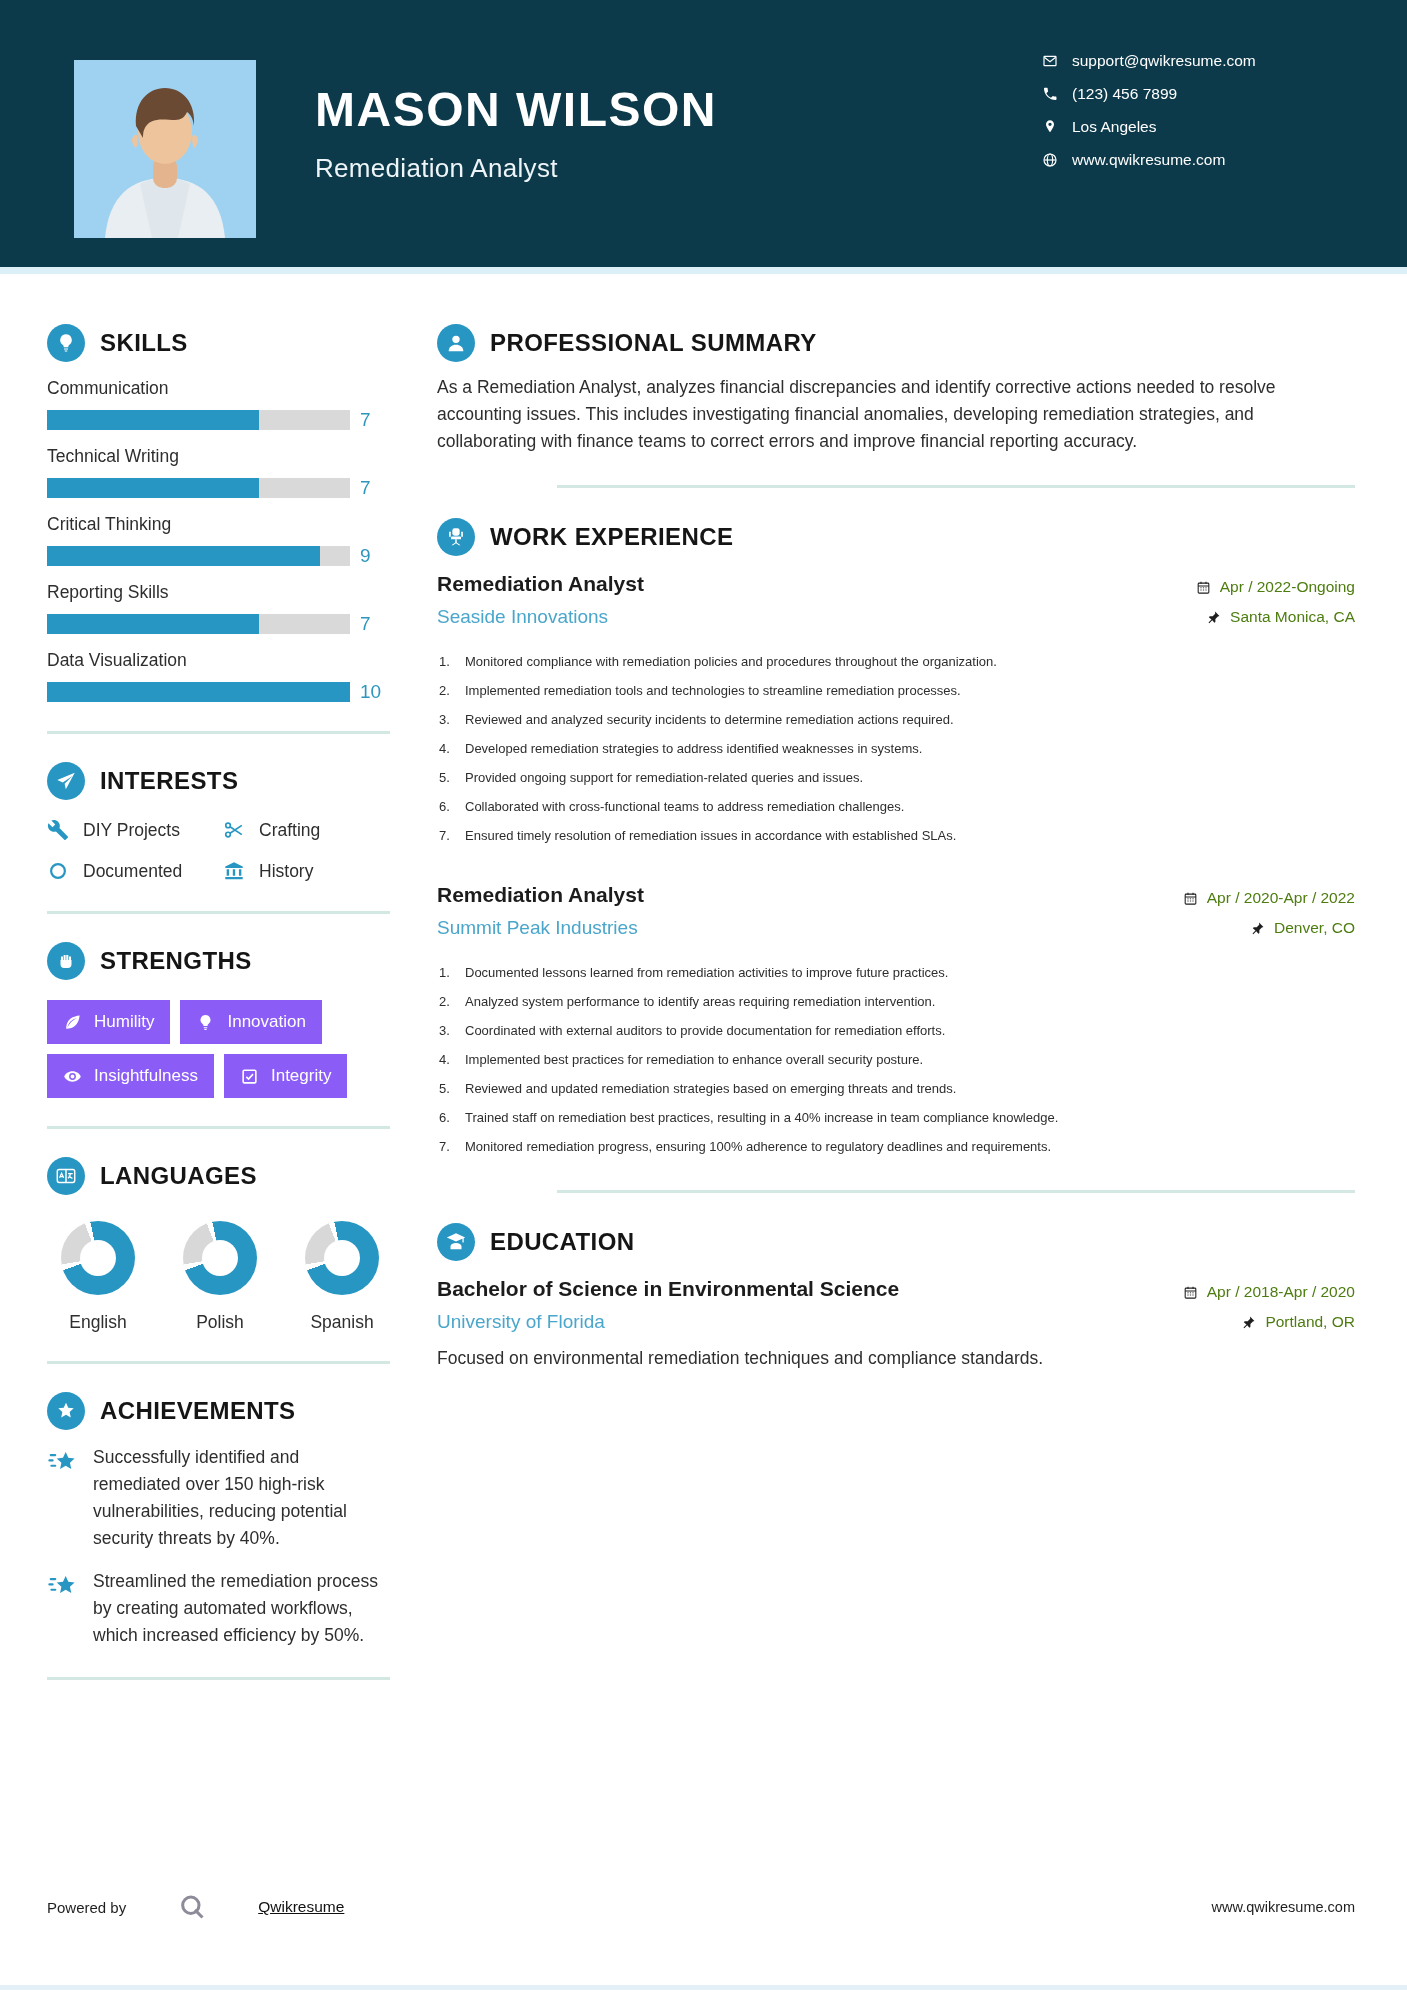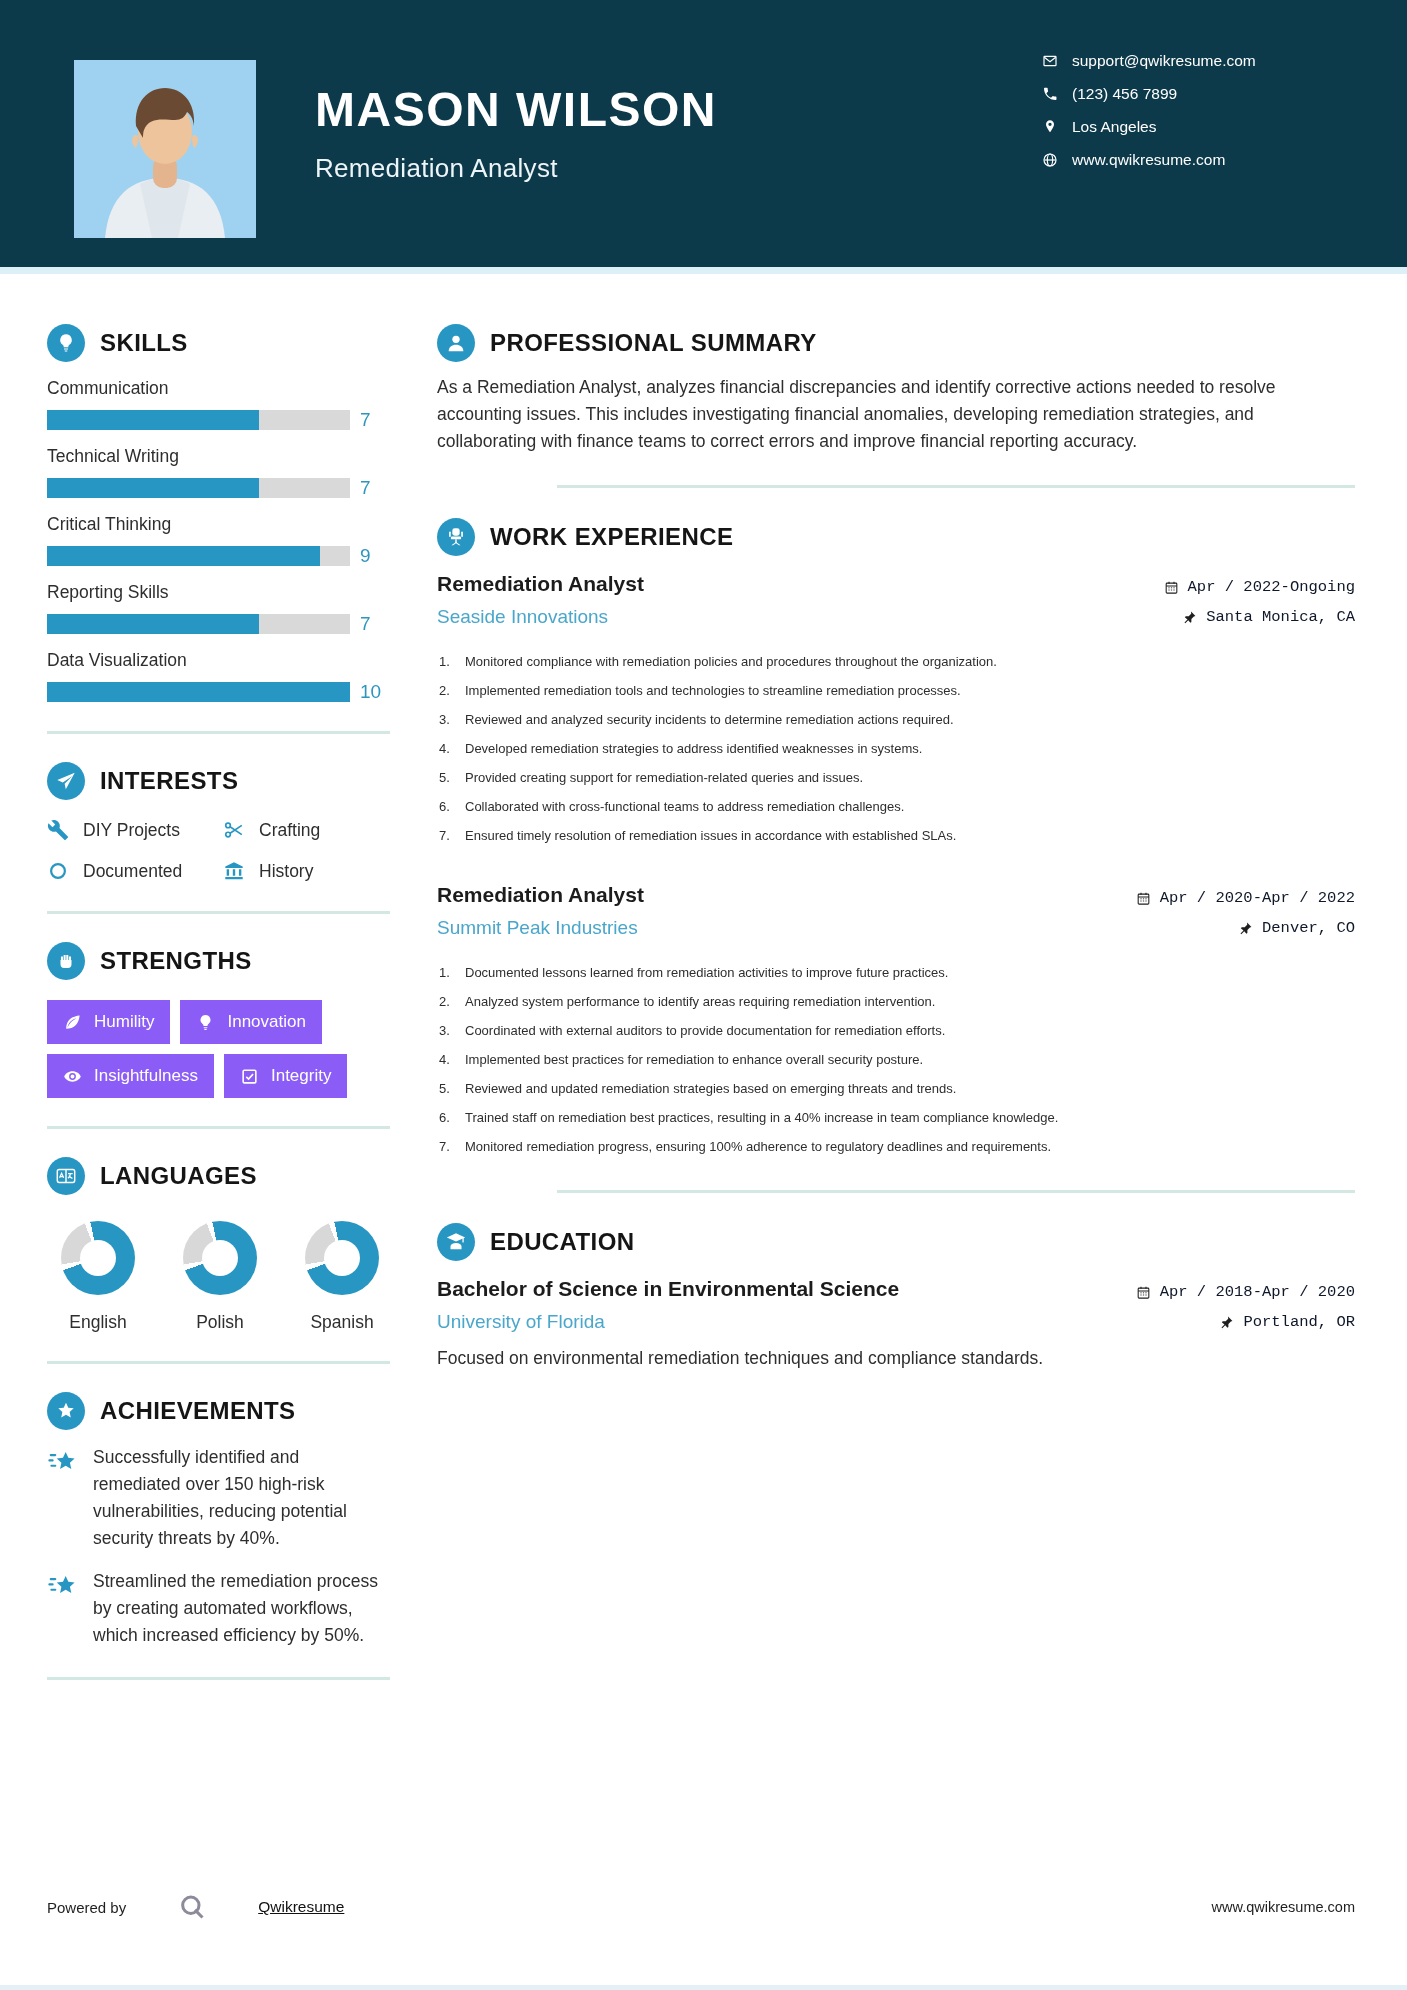--- a/index.html
+++ b/index.html
@@ -76,21 +76,21 @@
 
   
   .summary-text { margin-top:12px; font-size:17.5px; line-height:27px; color:#2e2e2e; }
 
   .job { margin-top:16px; }
   .job + .job { margin-top:34px; }
   .job-head { display:flex; justify-content:space-between; align-items:flex-start; }
   .job-title { font-size:21px; font-weight:700; color:#1c1c1c; }
   .company { font-size:19px; color:#4aa6cb; margin-top:10px; }
   .meta { text-align:right; }
-  .meta-row { display:flex; justify-content:flex-end; align-items:center; height:30px; font-size:15.5px; color:#0f172a;font-family:Liberation Mono, monospace; }
+  .meta-row { display:flex; justify-content:flex-end; align-items:center; height:30px; font-size:15.5px; color:#4d7c0f; }
   .meta-icon { width:16px; height:16px; margin-right:8px; color:#1f1f1f; display:flex; align-items:center; }
   .meta-icon svg { width:15px; height:15px; }
 
   ol.bullets { margin-top:16px; list-style:none; counter-reset:li; }
   ol.bullets li { counter-increment:li; position:relative; padding-left:28px; font-size:13px; line-height:27px; color:#2e2e2e; margin-bottom:2px; }
   ol.bullets li::before { content:counter(li) "."; position:absolute; left:2px; }
 
   .edu-desc { margin-top:8px; font-size:17.5px; line-height:27px; color:#2e2e2e; }
 
   
@@ -431,21 +431,21 @@
                   </span>
           <span>Santa Monica, CA</span>
         </div>
       </div>
     </div>
     <ol class="bullets">
               <li>Monitored compliance with remediation policies and procedures throughout the organization.</li>
               <li>Implemented remediation tools and technologies to streamline remediation processes.</li>
               <li>Reviewed and analyzed security incidents to determine remediation actions required.</li>
               <li>Developed remediation strategies to address identified weaknesses in systems.</li>
-              <li>Provided creating support for remediation-related queries and issues.</li>
+              <li>Provided ongoing support for remediation-related queries and issues.</li>
               <li>Collaborated with cross-functional teams to address remediation challenges.</li>
               <li>Ensured timely resolution of remediation issues in accordance with established SLAs.</li>
             </ol>
   </div>
           <div class="job">
     <div class="job-head">
       <div>
         <div class="job-title">Remediation Analyst</div>
         <div class="company">Summit Peak Industries</div>
       </div>

